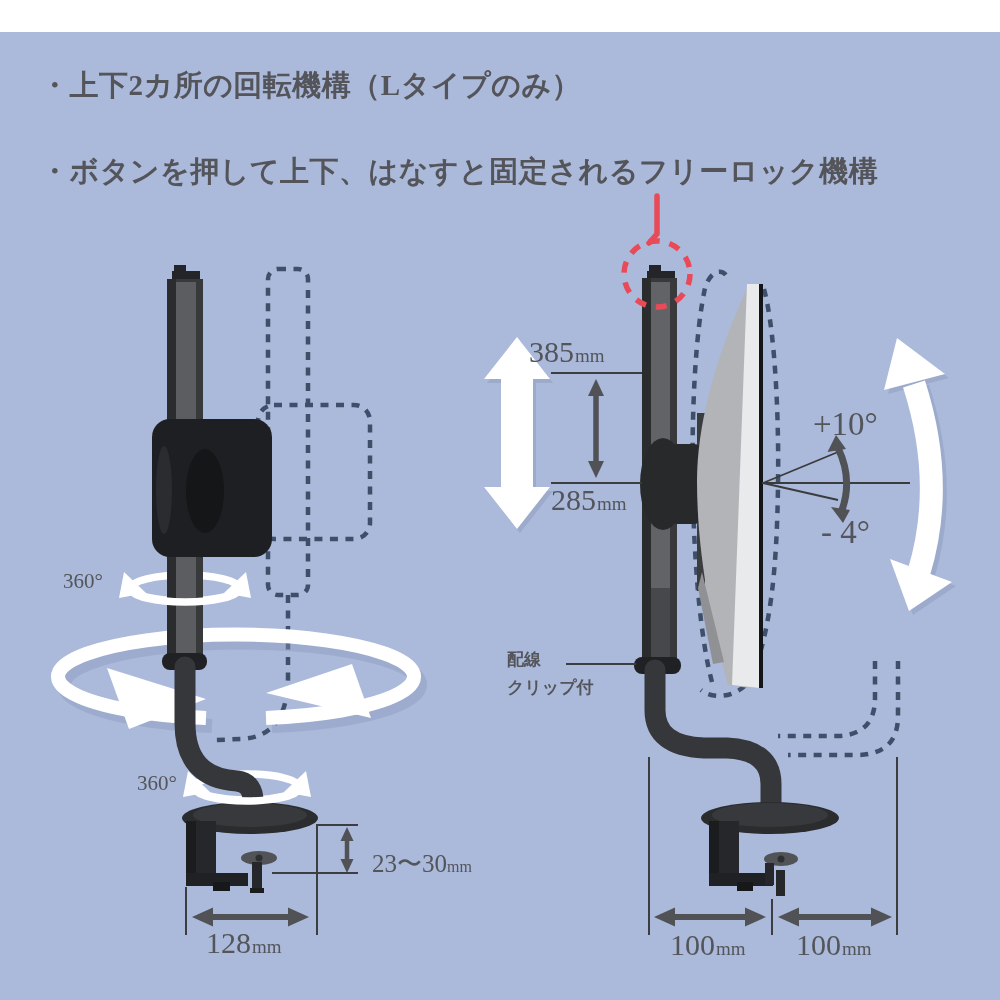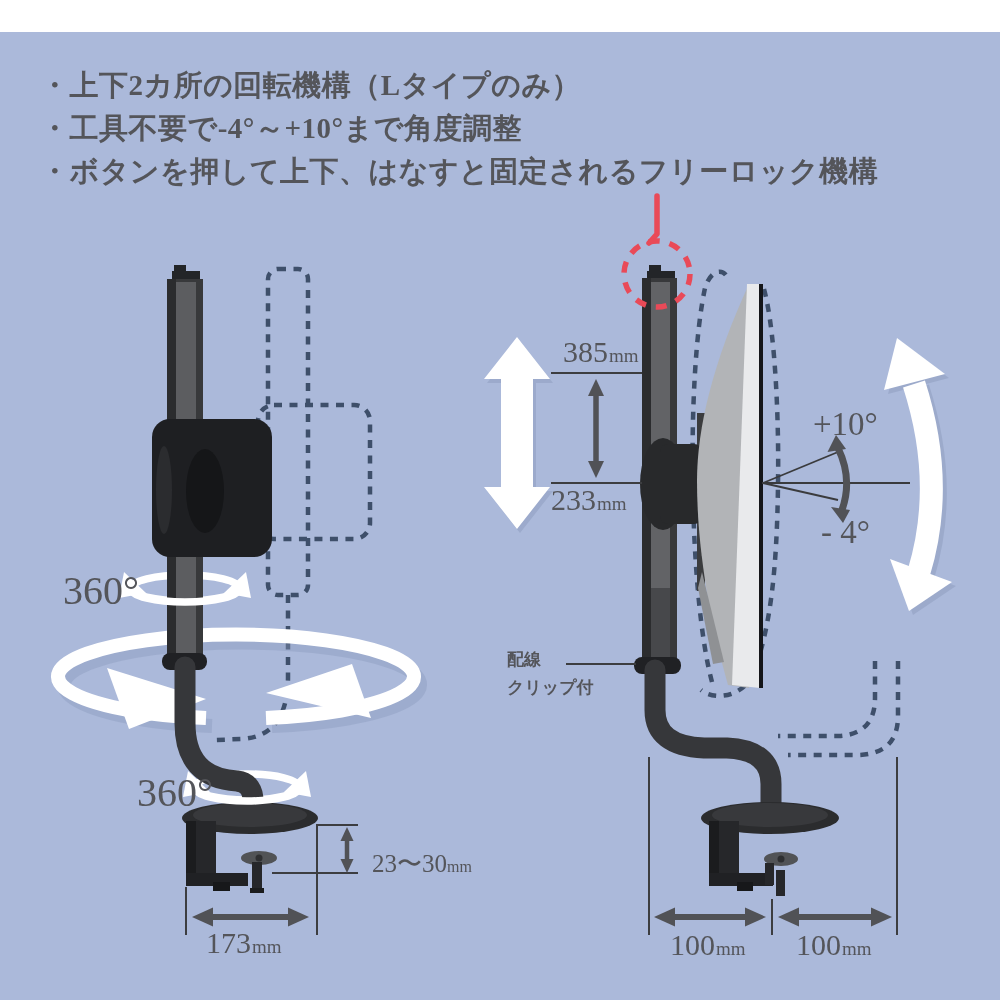--- a/index.html
+++ b/index.html
@@ -8,21 +8,21 @@
     width:1000px;height:1000px;
     background:#abb9da;
     overflow:hidden;
     font-family:Liberation Serif, serif;
     color:#54555a;
     margin-top:32px;
   }
   svg.diagram{position:absolute;left:0;top:0;}
   .label{position:absolute;white-space:nowrap;line-height:1.05;}
   .bullet{font-size:29px;font-weight:600;letter-spacing:0.5px;}
-  .deg{font-size:40px;font-weight:500;}
+  .deg{font-size:21px;font-weight:500;}
   .tilt{font-size:33px;font-weight:500;}
   .dim .num{font-size:30px;font-weight:500;}
   .dim .unit{font-size:19px;font-weight:500;margin-left:1px;}
   .jp-small{font-size:17px;font-weight:600;}
   .dim-small .num{font-size:25px;font-weight:500;}
   .dim-small .unit{font-size:16px;font-weight:500;}
 </style>
 </head>
 <body>
 
@@ -199,39 +199,38 @@
       </g>
 
       <g fill="none" stroke="#e94a58">
         <polyline points="657,164 657,202 649,211" stroke-width="5.5" stroke-linecap="round" stroke-linejoin="round"></polyline>
         <circle cx="657" cy="242" r="33" stroke-width="5.5" stroke-dasharray="11 10"></circle>
       </g>
     </g>
   </svg>
 
   <div class="label bullet" style="left:40px;top:38px;">・上下2カ所の回転機構（Lタイプのみ）</div>
-  <div class="label bullet" style="left:40px;top:81px;">・工具不要で-4°～+10°まで角度調整</div>
   <div class="label bullet" style="left:40px;top:124px;">・ボタンを押して上下、はなすと固定されるフリーロック機構</div>
 
   <div class="label deg" style="left:63px;top:538px;">360°</div>
   <div class="label deg" style="left:137px;top:740px;">360°</div>
 
   <div class="label dim" style="left:206px;top:895px;">
-    <span class="num">173</span><span class="unit">mm</span>
+    <span class="num">128</span><span class="unit">mm</span>
   </div>
 
   <div class="label dim-small" style="left:372px;top:819px;">
     <span class="num">23〜30</span><span class="unit">mm</span>
   </div>
 
-  <div class="label dim" style="left:563px;top:304px;">
+  <div class="label dim" style="left:529px;top:304px;">
     <span class="num">385</span><span class="unit">mm</span>
   </div>
   <div class="label dim" style="left:551px;top:452px;">
-    <span class="num">233</span><span class="unit">mm</span>
+    <span class="num">285</span><span class="unit">mm</span>
   </div>
 
   <div class="label tilt" style="left:813px;top:375px;">+10°</div>
   <div class="label tilt" style="left:821px;top:483px;">- 4°</div>
 
   <div class="label jp-small" style="left:507px;top:619px;">配線</div>
   <div class="label jp-small" style="left:507px;top:647px;text-align:right;">クリップ付</div>
   <svg class="diagram" width="1000" height="1000" viewBox="0 0 1000 1000" style="pointer-events:none;">
     <line x1="566" y1="632" x2="636" y2="632" stroke="#3c3d40" stroke-width="2"></line>
   </svg>

